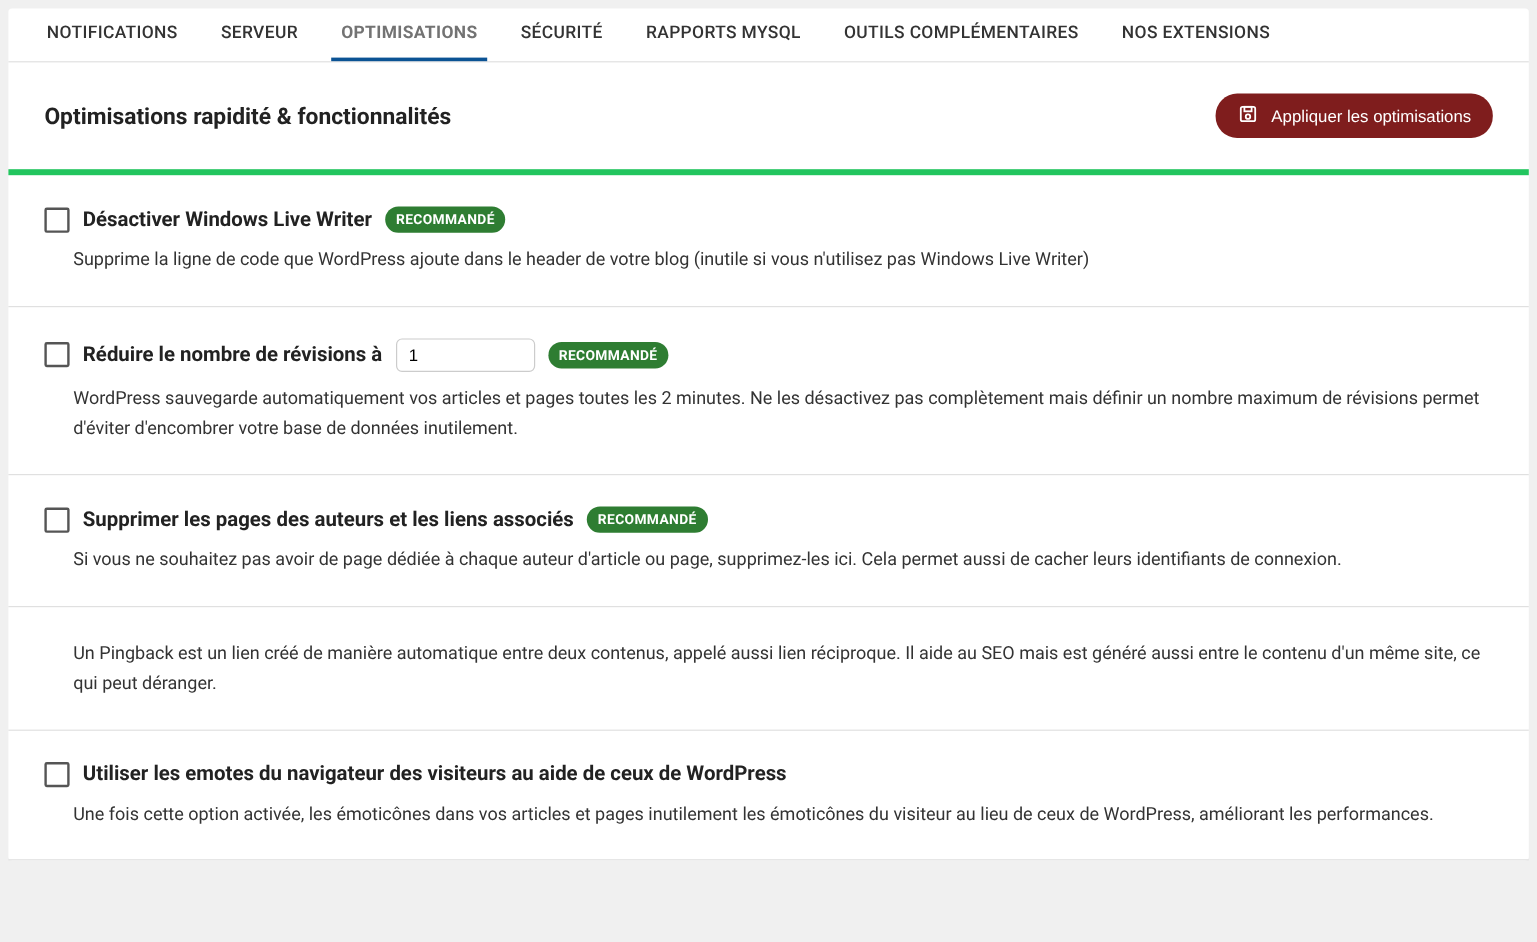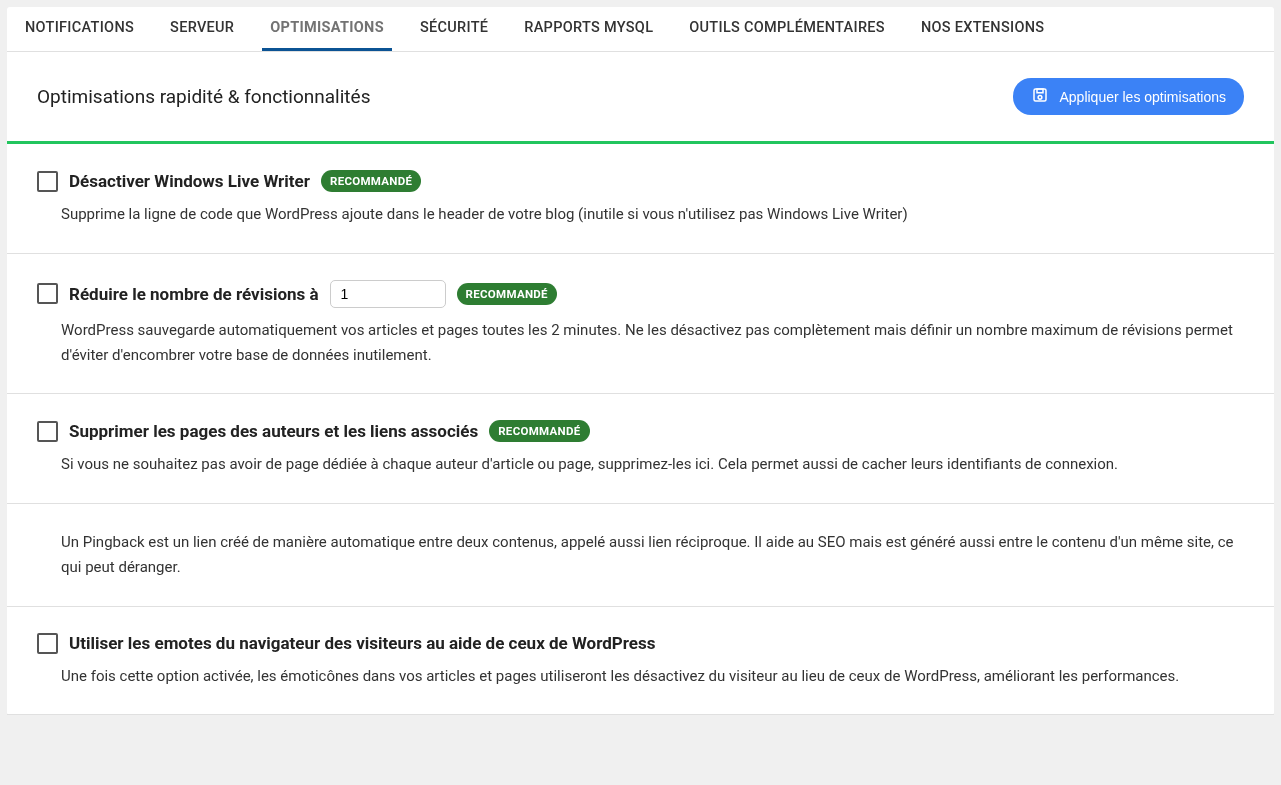--- a/index.html
+++ b/index.html
@@ -12,21 +12,21 @@
       background: #f0f0f0;
       padding: 7px;
     }
     .panel {
       background: #fff;
       border-radius: 3px;
     }
     .tabs {
       display: flex;
       gap: 20px;
-      padding: 0 10px;
+      padding: 0 24px;
       border-bottom: 1px solid #e0e0e0;
     }
     .tab {
       padding: 12px 8px;
       font-size: 14.5px;
       font-weight: 500;
       color: #333;
       cursor: pointer;
       border-bottom: 3px solid transparent;
       letter-spacing: 0.3px;
@@ -37,41 +37,41 @@
       border-bottom: 3px solid #0b5394;
     }
     .header {
       display: flex;
       justify-content: space-between;
       align-items: center;
       padding: 26px 30px;
     }
     .header-title {
       font-size: 19px;
-      font-weight: 400;
+      font-weight: 700;
       color: #222;
     }
     .apply-button {
       display: inline-flex;
       align-items: center;
       gap: 10px;
-      background: #3b82f6;
+      background: #7f1d1d;
       color: #fff;
       border: none;
       border-radius: 18px;
       padding: 8px 18px;
       font-size: 14px;
       cursor: pointer;
     }
     .apply-button svg {
       width: 18px;
       height: 18px;
     }
     .option-list {
-      border-top: 3px solid #22c55e;
+      border-top: 5px solid #22c55e;
     }
     .option-row {
       padding: 26px 30px;
       border-bottom: 1px solid #e0e0e0;
     }
     .option-title-row {
       display: flex;
       align-items: center;
       gap: 11px;
       margin-bottom: 10px;
@@ -169,17 +169,17 @@
         <div class="option-desc">Si vous ne souhaitez pas avoir de page dédiée à chaque auteur d'article ou page, supprimez-les ici. Cela permet aussi de cacher leurs identifiants de connexion.</div>
       </div>
       <div class="option-row">
         <div class="option-desc">Un Pingback est un lien créé de manière automatique entre deux contenus, appelé aussi lien réciproque. Il aide au SEO mais est généré aussi entre le contenu d'un même site, ce qui peut déranger.</div>
       </div>
       <div class="option-row">
         <div class="option-title-row">
           <div class="checkbox"></div>
           <span class="option-title">Utiliser les emotes du navigateur des visiteurs au aide de ceux de WordPress</span>
         </div>
-        <div class="option-desc">Une fois cette option activée, les émoticônes dans vos articles et pages utiliseront les désactivez du visiteur au lieu de ceux de WordPress, améliorant les performances.</div>
+        <div class="option-desc">Une fois cette option activée, les émoticônes dans vos articles et pages inutilement les émoticônes du visiteur au lieu de ceux de WordPress, améliorant les performances.</div>
       </div>
     </div>
 
 </div>
 
 </body></html>

